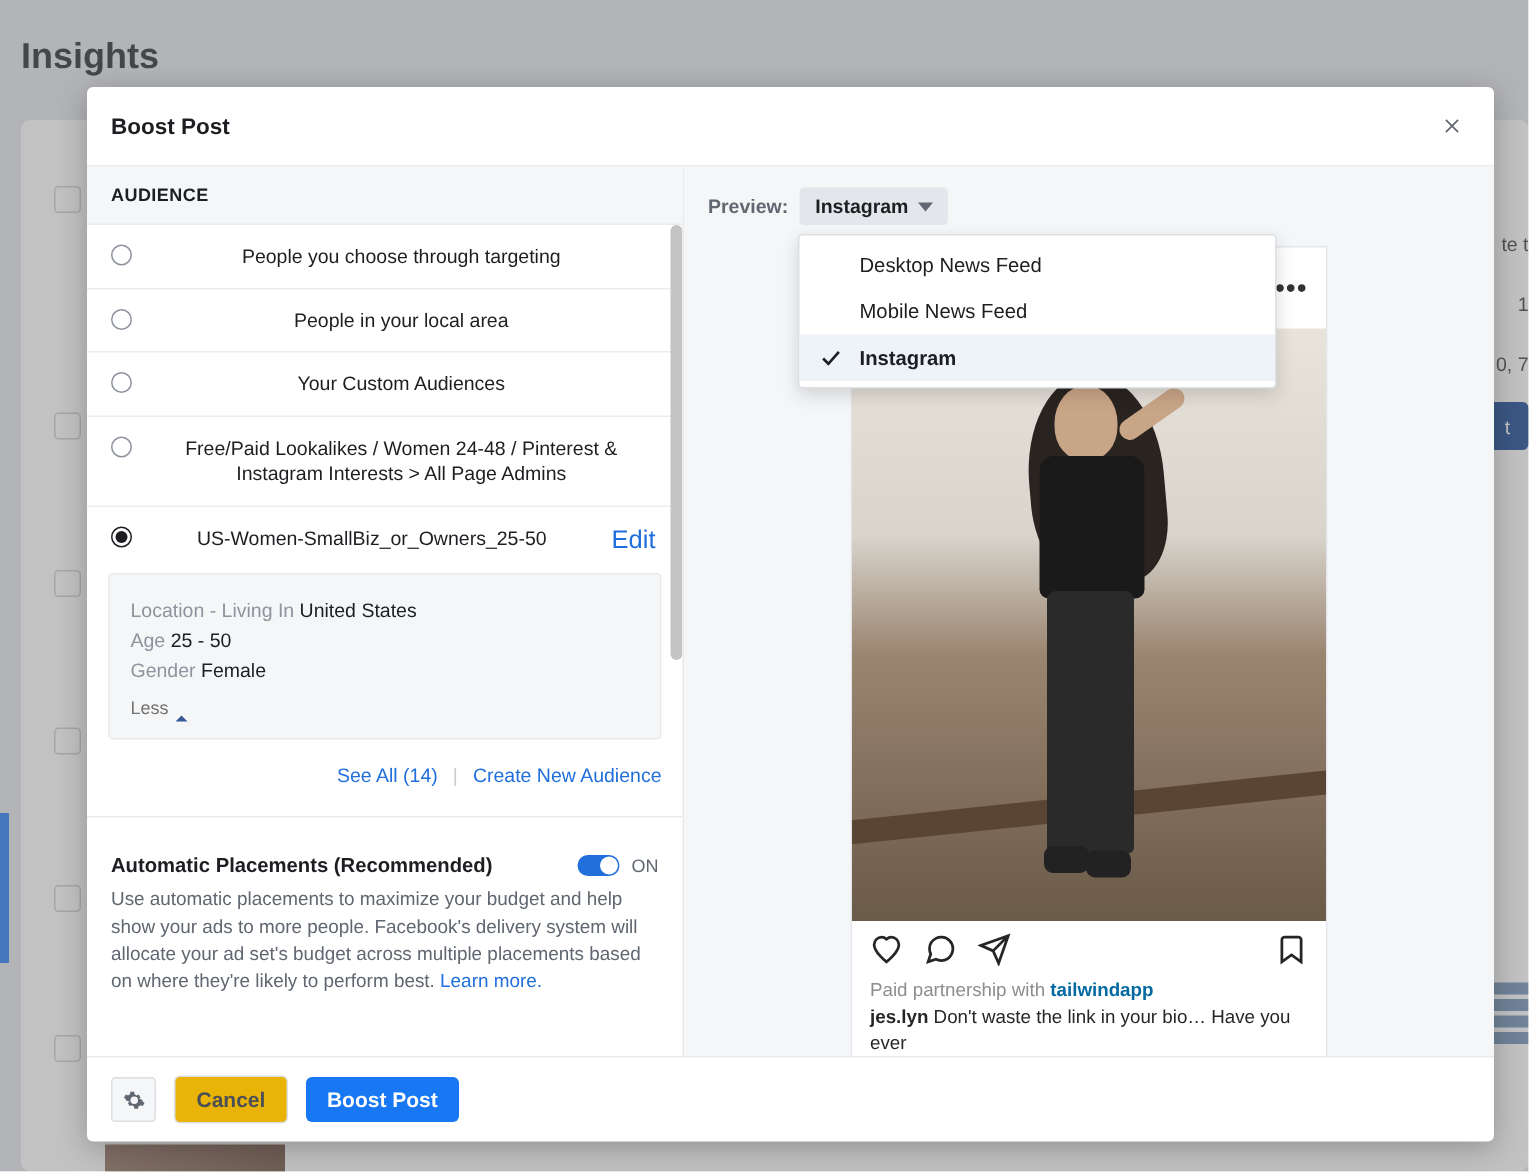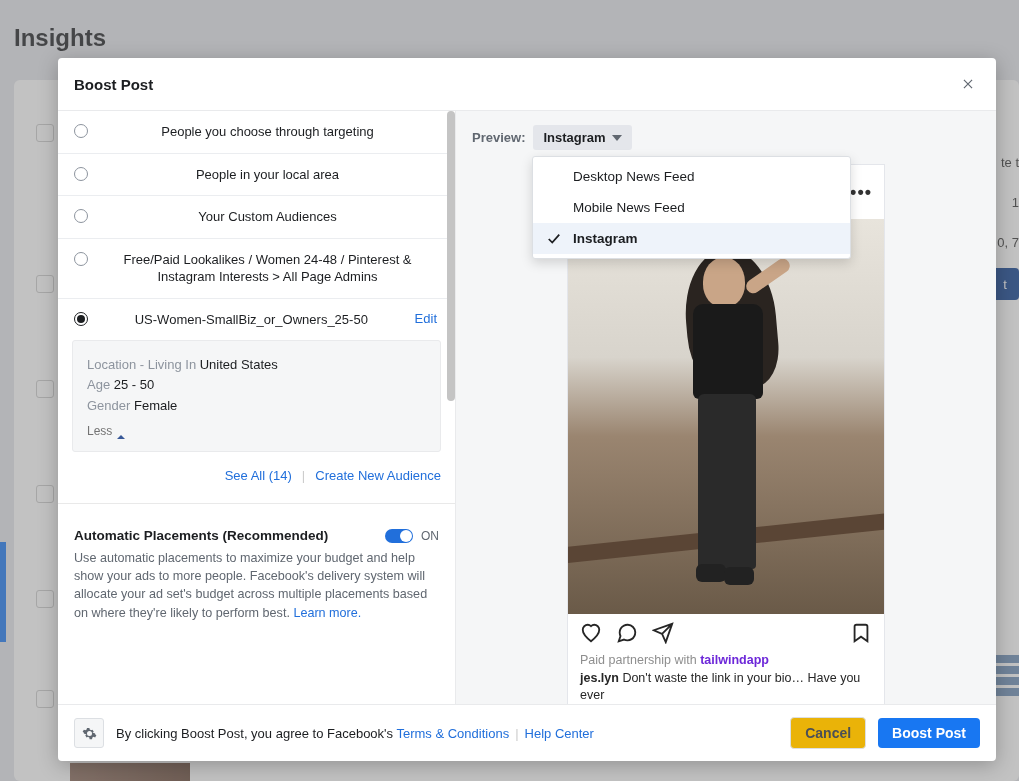--- a/index.html
+++ b/index.html
@@ -37,21 +37,21 @@
 .section-header { padding: 12px 16px; font-size: 12px; font-weight: 700; letter-spacing: 0.3px; color: #1c1e21; background: #f5f6f7; border-bottom: 1px solid #e9eaec; }
 .left-scroll { overflow-y: auto; position: relative; flex: 1; }
 
 .scrollbar-fake { position: absolute; right: 0; top: 0; width: 8px; height: 290px; background: #c4c4c4; border-radius: 4px; }
 
 .audience-row { padding: 12px 18px 12px 16px; border-bottom: 1px solid #ebedf0; display: flex; align-items: flex-start; gap: 10px; text-align: center; }
 .radio { width: 14px; height: 14px; border: 1px solid #8d949e; border-radius: 50%; flex-shrink: 0; margin-top: 1px; position: relative; cursor: pointer; background: #fff; }
 .radio.selected { border-color: #1c1e21; }
 .radio.selected::after { content: ''; position: absolute; inset: 2px; background: #1c1e21; border-radius: 50%; }
 .aud-label { flex: 1; font-size: 13px; color: #1c1e21; line-height: 1.35; }
-.edit-link { font-size: 13px; color: #216fdb; cursor: pointer; }
+.edit-link { font-size: 17px; color: #216fdb; cursor: pointer; }
 
 .aud-summary { margin: 0 14px 10px 14px; padding: 14px 14px 10px 14px; background: #f5f6f7; border: 1px solid #e9eaec; border-radius: 3px; font-size: 13px; line-height: 1.55; }
 .aud-summary .lbl { color: #8d949e; }
 .aud-summary .val { color: #1c1e21; }
 .less-link { color: #737373; font-size: 12px; cursor: pointer; display: inline-flex; align-items: flex-end; gap: 5px; margin-top: 6px; }
 
 .aud-links-row { display: flex; justify-content: flex-end; gap: 10px; padding: 6px 14px 20px 14px; font-size: 13px; align-items: center; }
 .aud-links-row a { color: #216fdb; cursor: pointer; }
 .aud-divider { color: #ccc; }
 
@@ -97,21 +97,21 @@
 .person-shoe2 { position: absolute; left: 66px; top: 318px; width: 30px; height: 18px; background: #222; border-radius: 6px; }
 .rail { position: absolute; left: -40px; top: 310px; width: 420px; height: 16px; background: #5a4535; transform: rotate(-6deg); }
 
 .post-actions { display: flex; align-items: center; padding: 8px 12px 6px 12px; gap: 14px; }
 .post-actions .spacer { flex: 1; }
 .ig-icon { width: 22px; height: 22px; cursor: pointer; }
 .ig-icon svg { width: 22px; height: 22px; stroke: #262626; fill: none; stroke-width: 2; }
 
 .post-caption { padding: 2px 12px 10px 12px; font-size: 12.5px; line-height: 1.4; color: #262626; }
 .post-caption .pp { color: #8e8e8e; }
-.post-caption .pp b { color: #6d28d9; font-weight: 600; }
+.post-caption .pp b { color: #0369a1; font-weight: 600; }
 .post-caption .user { font-weight: 700; }
 
 
 .modal-footer { border-top: 1px solid #e9eaec; padding: 12px 16px; display: flex; align-items: center; gap: 12px; }
 .gear-btn { width: 30px; height: 30px; border: 1px solid #dcdfe3; border-radius: 3px; display: flex; align-items: center; justify-content: center; cursor: pointer; color: #606770; background:#f5f6f7; }
 .footer-text { font-size: 13px; color: #1c1e21; flex: 1; }
 .footer-text a { color: #216fdb; cursor: pointer; }
 .footer-sep { color: #ccc; margin: 0 6px; }
 .btn-cancel { padding: 7px 14px; border: 1px solid #dcdfe3; border-radius: 4px; background: #eab308; cursor: pointer; font-size: 14px; color: #4b4f56; font-weight: 600; text-align: right; }
 .btn-primary { padding: 7px 14px; border: none; border-radius: 4px; background: #1877f2; color: #fff; cursor: pointer; font-size: 14px; font-weight: 700; }
@@ -151,20 +151,21 @@
     <div class="close-x">
       <svg viewBox="0 0 24 24" width="14" height="14">
           <path d="M5 5 L19 19 M19 5 L5 19" stroke="#606770" stroke-width="2" fill="none"></path>
         </svg>
     </div>
   </div>
 
   <div class="modal-body">
 
     <div class="left-col">
+      <div class="section-header">AUDIENCE</div>
       <div class="left-scroll">
 
         <div class="audience-row">
           <span class="radio"></span>
           <span class="aud-label">People you choose through targeting</span>
         </div>
         <div class="audience-row">
           <span class="radio"></span>
           <span class="aud-label">People in your local area</span>
         </div>
@@ -284,20 +285,17 @@
 
     </div>
   </div>
 
   <div class="modal-footer">
     <div class="gear-btn">
       <svg viewBox="0 0 24 24" width="15" height="15">
           <path fill="#606770" d="M12 8a4 4 0 1 0 0 8 4 4 0 0 0 0-8zm9 4a7 7 0 0 1-.1 1.2l2.1 1.6-2 3.4-2.5-1a7 7 0 0 1-2 1.2l-.4 2.6h-4l-.4-2.6a7 7 0 0 1-2-1.2l-2.5 1-2-3.4 2.1-1.6A7 7 0 0 1 3 12a7 7 0 0 1 .1-1.2L1 9.2l2-3.4 2.5 1a7 7 0 0 1 2-1.2L7.9 3h4l.4 2.6a7 7 0 0 1 2 1.2l2.5-1 2 3.4-2.1 1.6A7 7 0 0 1 21 12z"></path>
         </svg>
     </div>
-    <div class="footer-text">
-      <span>By clicking Boost Post, you agree to Facebook's </span><a>Terms &amp; Conditions</a><span class="footer-sep">|</span><a>Help Center</a>
-    </div>
     <button class="btn-cancel">Cancel</button>
     <button class="btn-primary">Boost Post</button>
   </div>
 
 </div>
 
 </body></html>

